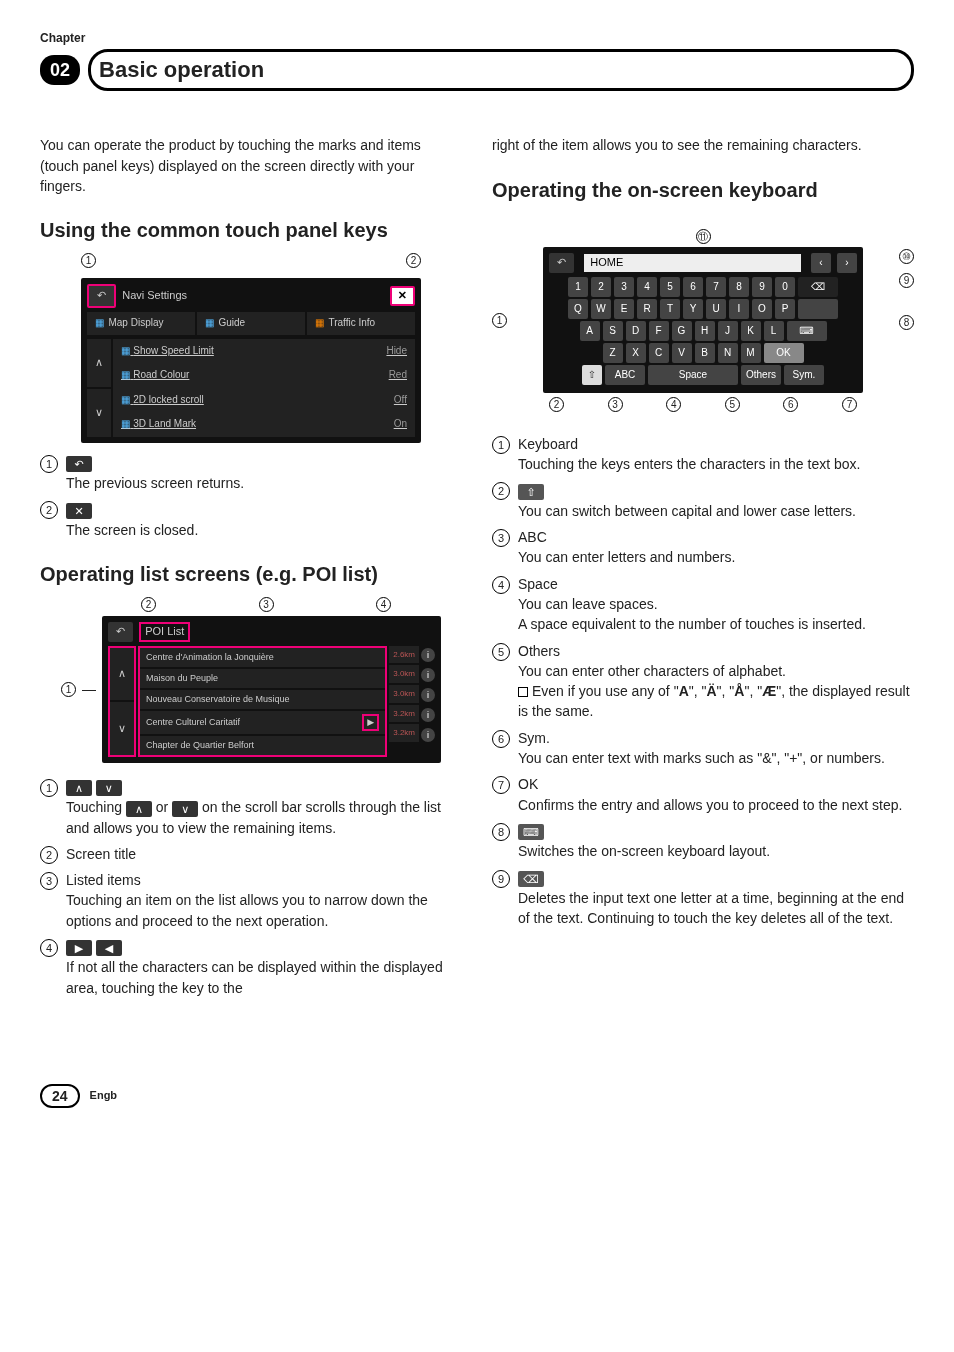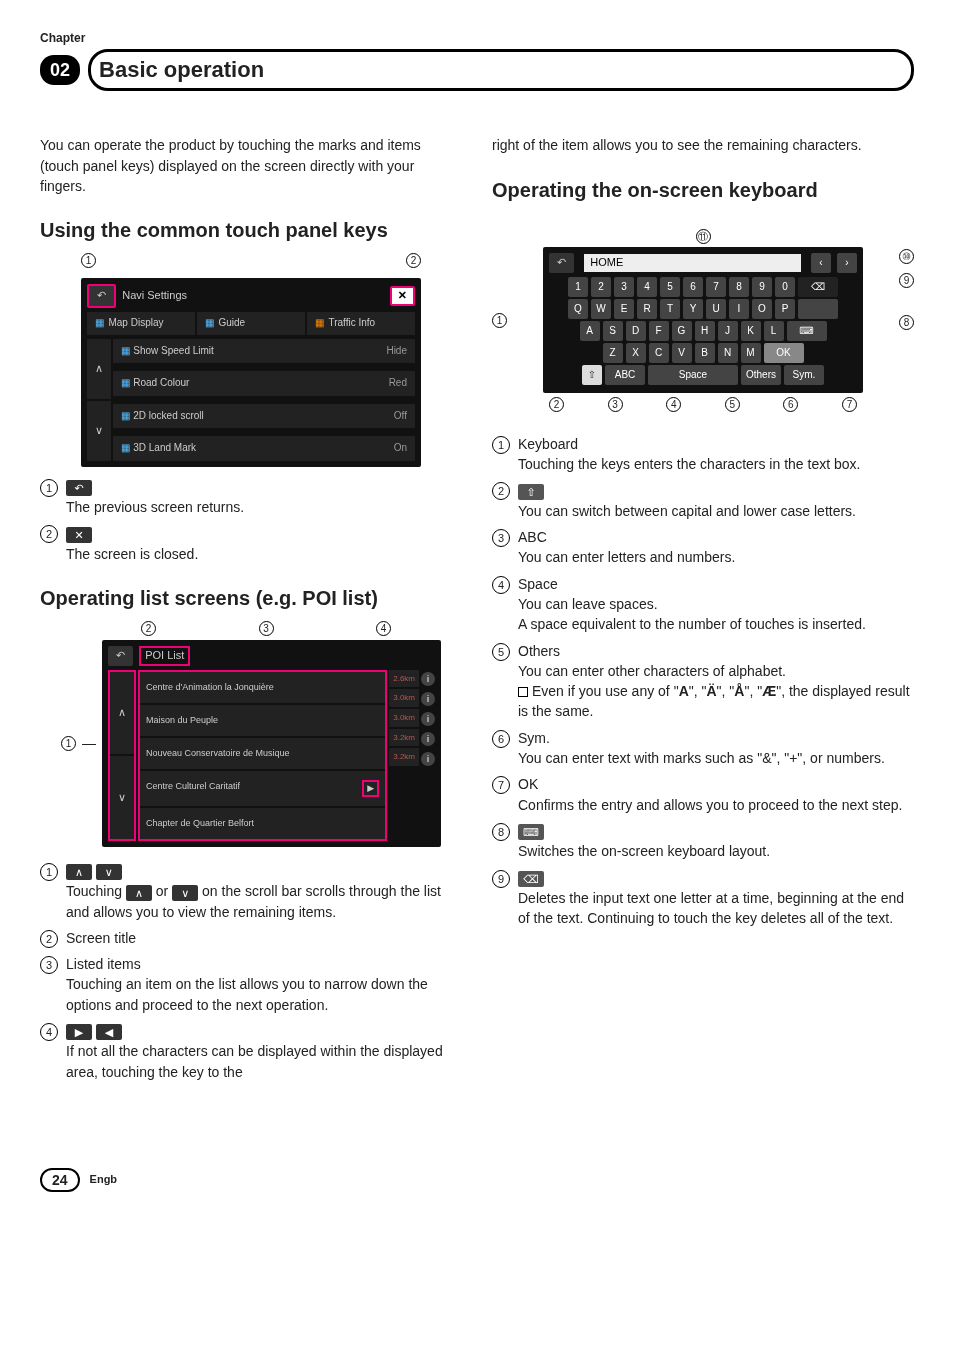--- a/index.html
+++ b/index.html
@@ -63,30 +63,30 @@
   }
   .shot1 { width: 340px; }
   .shot-titlebar{display:flex;align-items:center;gap:6px;margin-bottom:4px;}
   .shot-back{background:#333;padding:2px 8px;border-radius:2px;}
   .shot-close{background:#fff;color:#000;padding:0 6px;margin-left:auto;border-radius:2px;font-weight:bold;}
   .shot-tabs{display:flex;gap:2px;margin:4px 0;}
   .shot-tab{background:#222;padding:4px 8px;flex:1;display:flex;align-items:center;gap:4px;font-size:10px;}
   .shot-list{display:flex;gap:2px;}
   .shot-arrows{display:flex;flex-direction:column;gap:2px;}
   .shot-arrow{background:#222;width:24px;flex:1;display:flex;align-items:center;justify-content:center;}
-  .shot-rows{flex:1;display:flex;flex-direction:column;gap:8px;}
+  .shot-rows{flex:1;display:flex;flex-direction:column;gap:0;text-decoration:underline;}
   .shot-row{background:#222;display:flex;justify-content:space-between;padding:5px 8px;font-size:10px;}
   .shot-row .val{color:#999;}
   
   .shot2 { width: 340px; }
   .poi-body{display:flex;gap:2px;}
   .poi-arrows{display:flex;flex-direction:column;gap:2px;border:2px solid #e07;}
   .poi-arrow{background:#222;width:24px;flex:1;display:flex;align-items:center;justify-content:center;}
   .poi-lists{flex:1;display:flex;flex-direction:column;gap:2px;}
-  .poi-row{background:#222;padding:9px 6px;font-size:9px;display:flex;position:relative;}
+  .poi-row{background:#222;padding:3px 6px;font-size:9px;display:flex;align-items:center;position:relative;}
   .poi-right{display:flex;flex-direction:column;gap:2px;}
   .poi-dist{background:#222;padding:3px 4px;font-size:8px;color:#b55;text-align:center;}
   .poi-info{background:#444;border-radius:50%;width:14px;height:14px;color:#fff;font-size:9px;text-align:center;line-height:14px;margin:2px auto;}
   
   .shot3{width:320px;}
   .call-num {
     display:inline-block; width:15px; height:15px; border:1px solid #000;
     border-radius:50%; font-size:10px; text-align:center; line-height:13px;
   }
   .callouts-row{display:flex;justify-content:space-between;margin:4px 6px;}

